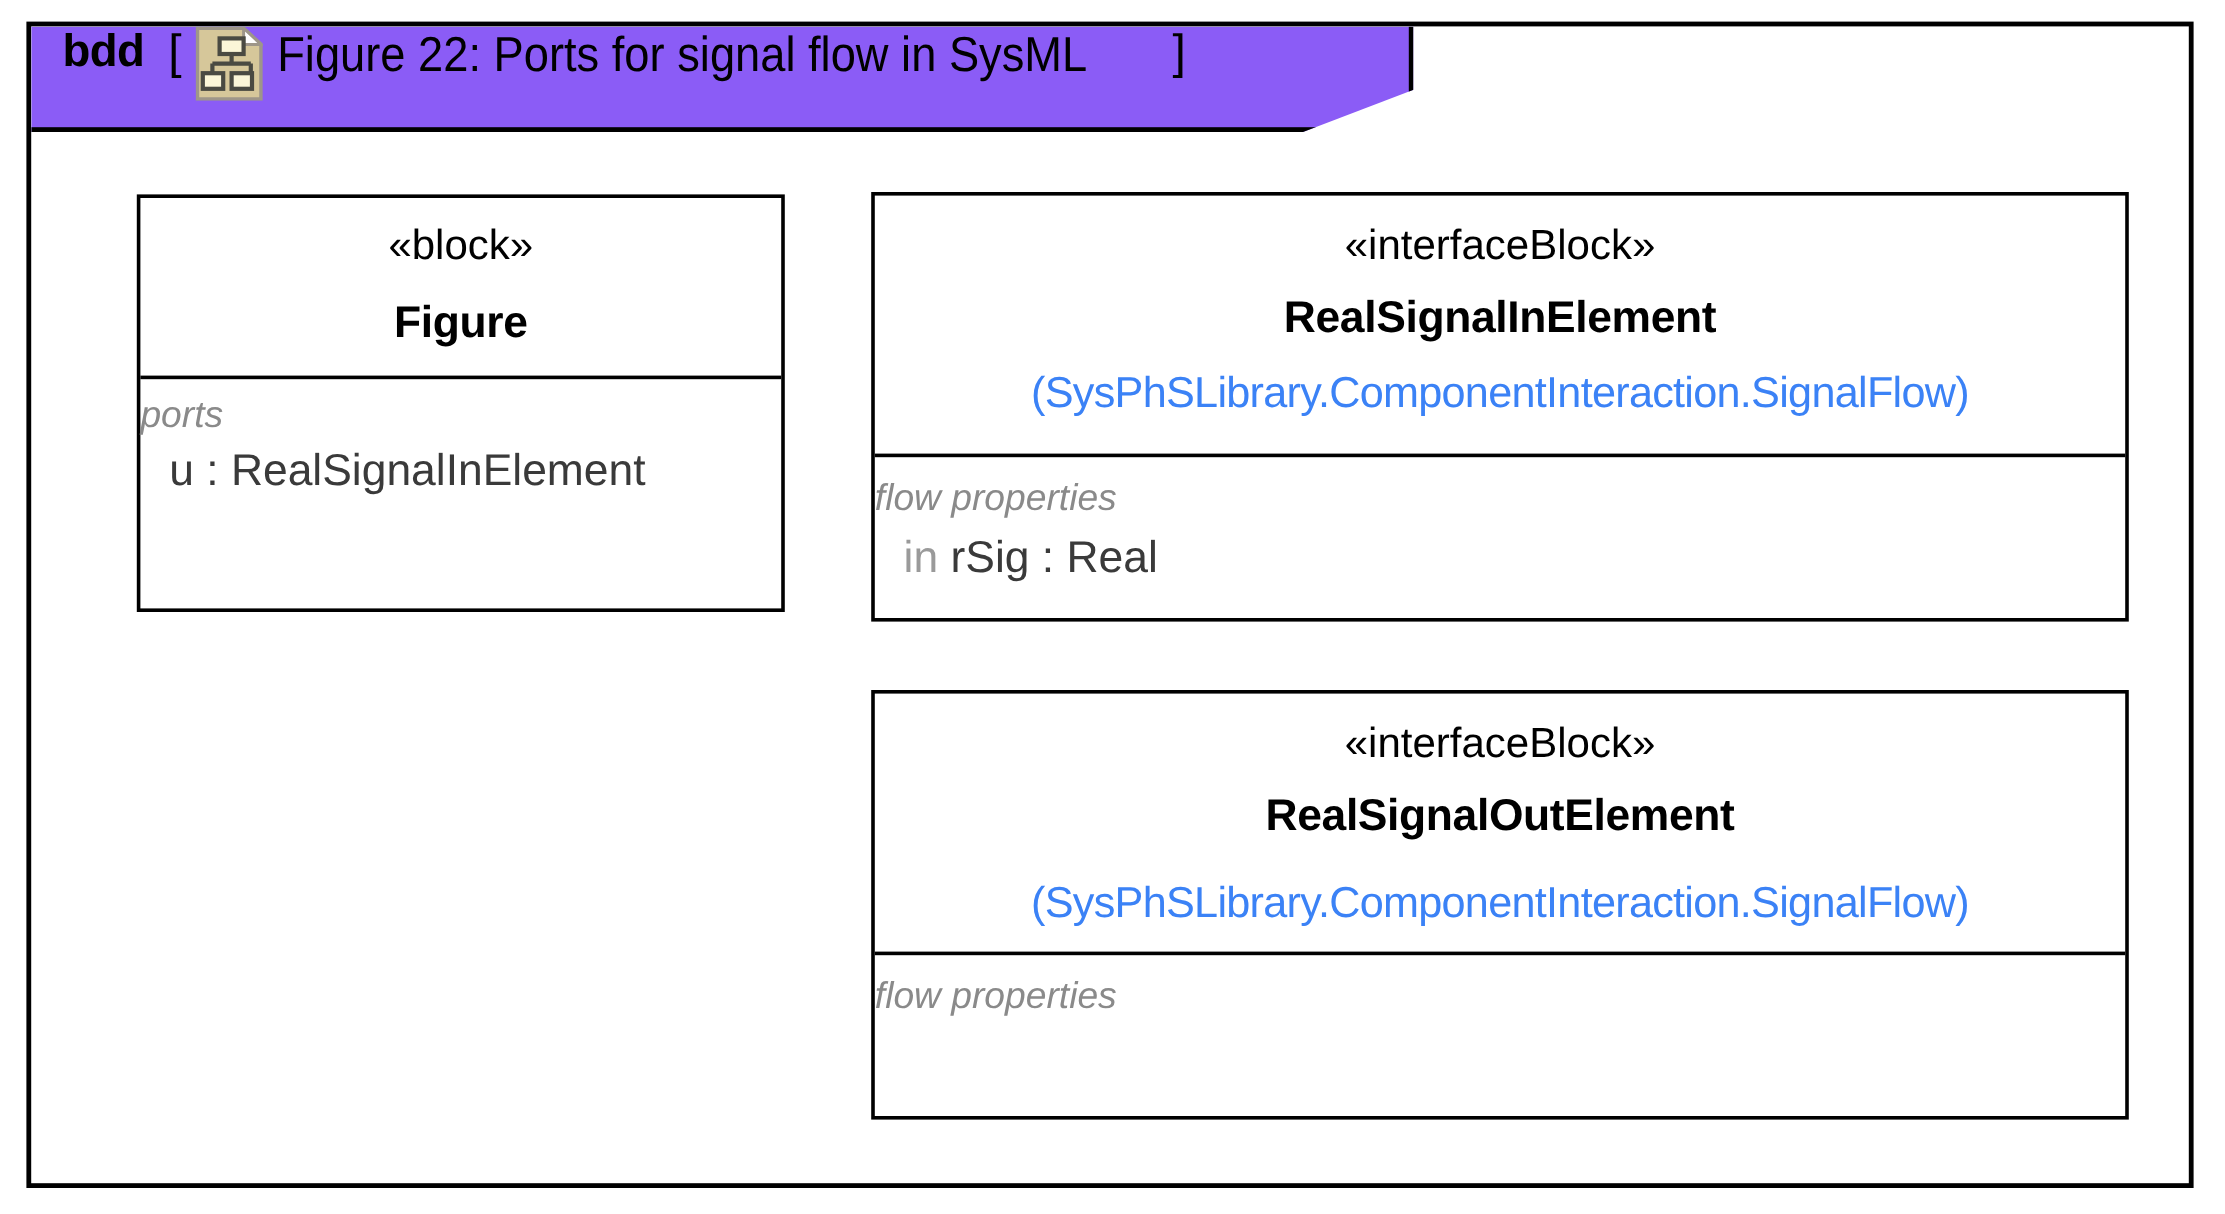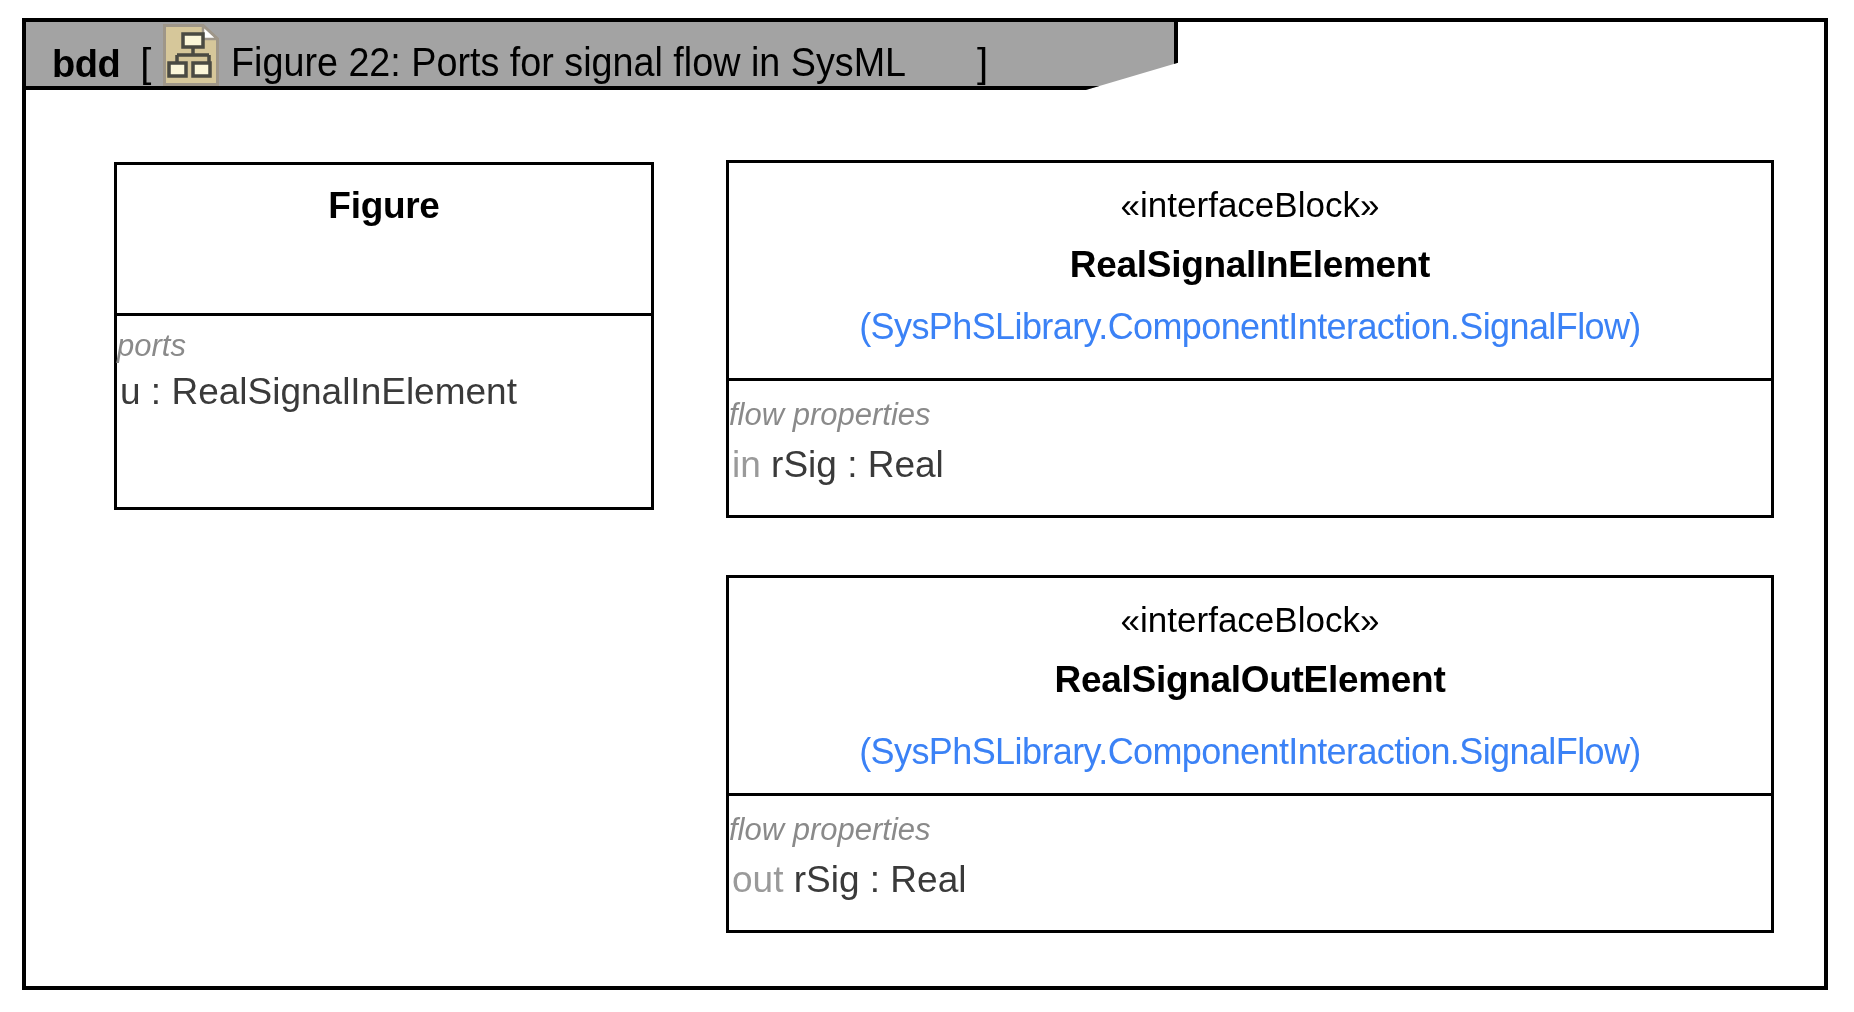--- a/index.html
+++ b/index.html
@@ -20,29 +20,29 @@
     width: 1806px; height: 972px;
     border: 4px solid #000000;
     box-sizing: border-box;
     background: #ffffff;
   }
 
   
   .frame-header {
     position: absolute;
     left: 0px; top: 0px;
-    width: 1152px; height: 68px;
-    box-sizing: border-box;
-    background: #a3a3a3;
+    width: 1152px; height: 88px;
+    box-sizing: border-box;
+    background: #8b5cf6;
     border-right: 4px solid #000000;
     border-bottom: 4px solid #000000;
     -webkit-clip-path: polygon(0 0, 100% 0, 100% 60%, 92% 100%, 0 100%);
     clip-path: polygon(0 0, 100% 0, 100% 60%, 92% 100%, 0 100%);
     display: flex;
-    align-items: flex-end;
+    align-items: flex-start;
     padding-left: 26px;
   }
 
   .kind-label {
     font-size: 38px;
     font-weight: bold;
     color: #000000;
     letter-spacing: -0.5px;
     margin-right: 20px;
   }
@@ -116,21 +116,21 @@
     font-size: 31px;
     font-style: italic;
     color: #8a8a8a;
     line-height: 1.0;
   }
   .feature-line {
     font-size: 37px;
     color: #3a3a3a;
     line-height: 1.05;
     white-space: nowrap;
-    padding-left: 3px;
+    padding-left: 24px;
   }
   .dir-kw {
     color: #9a9a9a;
   }
 
   
   #spring-box {
     left: 88px; top: 140px;
     width: 540px; height: 348px;
   }
@@ -177,20 +177,21 @@
       <rect x="6" y="39" width="17" height="13" fill="#fbf6d8" stroke="#4a4a42" stroke-width="3.5"></rect>
       <rect x="30" y="39" width="17" height="13" fill="#fbf6d8" stroke="#4a4a42" stroke-width="3.5"></rect>
     </svg>
 
     <span class="frame-title">Figure 22: Ports for signal flow in SysML</span>
     <span class="bracket-close">]</span>
   </div>
 
   <div class="box" id="spring-box">
     <div class="compartment" id="spring-header">
+      <div class="stereotype">«block»</div>
       <div class="name-bold">Figure</div>
     </div>
     <div class="compartment" id="spring-ports">
       <div class="compartment-label">ports</div>
       <div class="feature-line">u : RealSignalInElement</div>
     </div>
   </div>
 
   <div class="box" id="in-box">
     <div class="compartment" id="in-header">
@@ -208,20 +209,16 @@
   </div>
 
   <div class="box" id="out-box">
     <div class="compartment" id="out-header">
       <div class="stereotype">«interfaceBlock»</div>
       <div class="name-bold">RealSignalOutElement</div>
       <div class="qualified">(SysPhSLibrary.ComponentInteraction.SignalFlow)</div>
     </div>
     <div class="compartment" id="out-props">
       <div class="compartment-label">flow properties</div>
-      <div class="feature-line">
-        <span class="dir-kw">out</span>
-        <span>rSig : Real</span>
-      </div>
     </div>
   </div>
 
 </div>
 
 </body></html>

